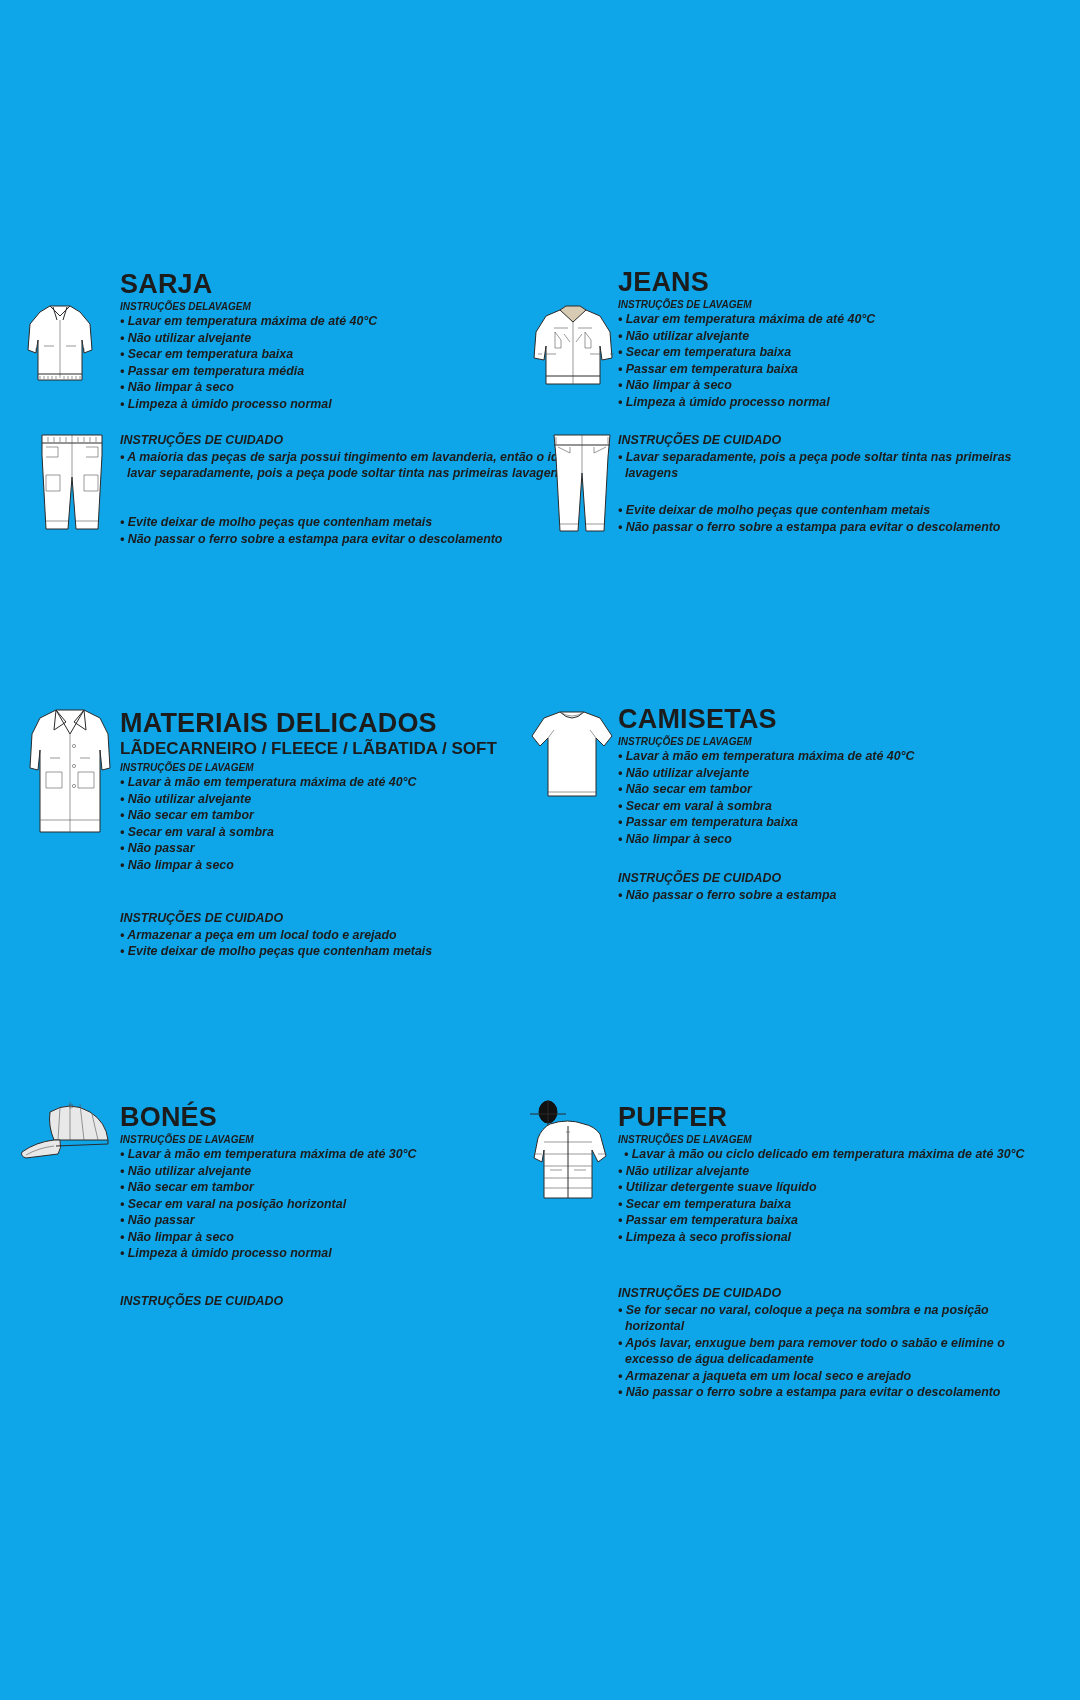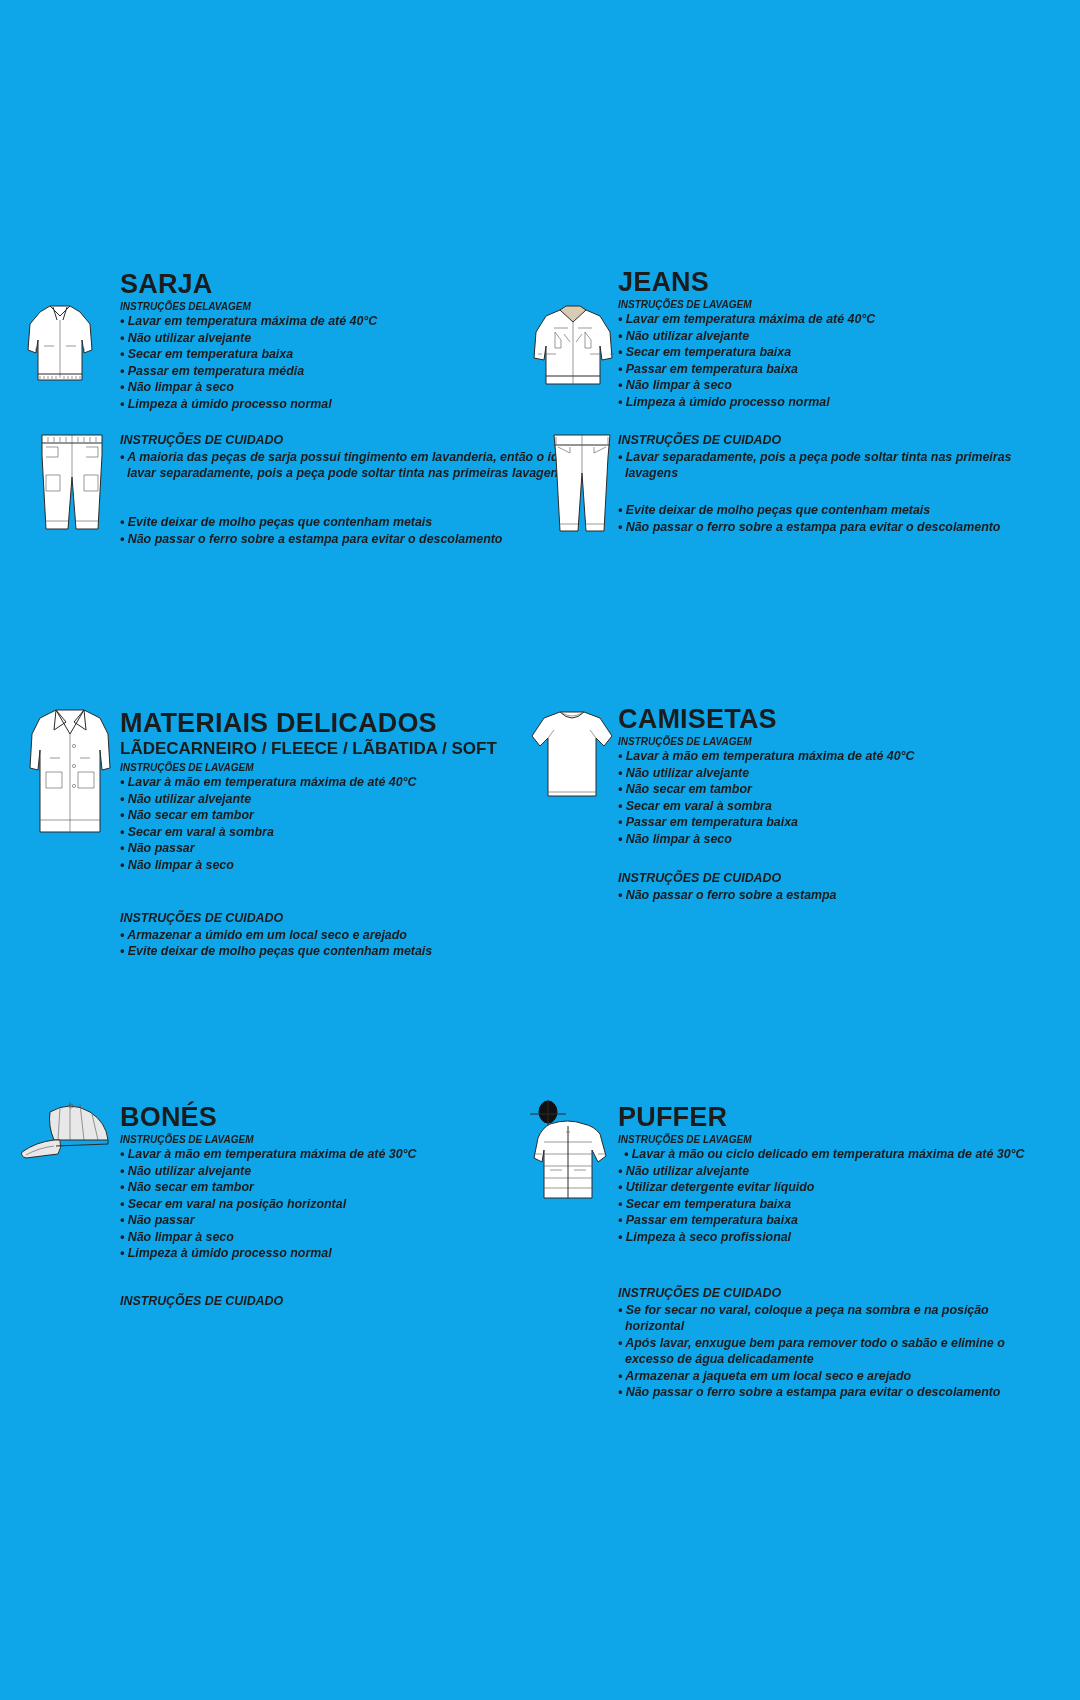--- a/index.html
+++ b/index.html
@@ -208,21 +208,21 @@
       <li>• Não utilizar alvejante</li>
       <li>• Não secar em tambor</li>
       <li>• Secar em varal à sombra</li>
       <li>• Não passar</li>
       <li>• Não limpar à seco</li>
     </ul>
   </div>
   <div class="text-col" style="left:120px; top:910px; width:460px;">
     <div class="care-head">INSTRUÇÕES DE CUIDADO</div>
     <ul class="bullets">
-      <li>• Armazenar a úmido em um local seco e arejado</li>
+      <li>• Armazenar a peça em um local todo e arejado</li>
       <li>• Evite deixar de molho peças que contenham metais</li>
     </ul>
   </div>
 
   <div class="care-block" style="left:524px; top:700px; width:96px; height:110px;">
     <svg width="96" height="110" viewBox="0 0 96 110">
       <path class="fill-w" d="M36 12 L20 18 L8 36 L16 46 L24 38 L24 96 L72 96 L72 38 L80 46 L88 36 L76 18 L60 12 Z"></path>
       <path class="ln" d="M36 12 Q48 24 60 12"></path>
       <path class="ln-thin" d="M36 12 Q48 20 60 12"></path>
       <path class="ln-thin" d="M24 38 L30 30 M72 38 L66 30"></path>
@@ -289,21 +289,21 @@
       <path class="ln-thin" d="M46 34 L50 34"></path>
     </svg>
   </div>
 
   <div class="text-col" style="left:618px; top:1103px; width:400px;">
     <div class="title">PUFFER</div>
     <div class="sec-head">INSTRUÇÕES DE LAVAGEM</div>
     <ul class="bullets">
       <li style="white-space:nowrap;margin-left:6px;">• Lavar à mão ou ciclo delicado em temperatura máxima de até 30°C</li>
       <li>• Não utilizar alvejante</li>
-      <li>• Utilizar detergente evitar líquido</li>
+      <li>• Utilizar detergente suave líquido</li>
       <li>• Secar em temperatura baixa</li>
       <li>• Passar em temperatura baixa</li>
       <li>• Limpeza à seco profissional</li>
     </ul>
   </div>
   <div class="text-col" style="left:618px; top:1285px; width:400px;">
     <div class="care-head">INSTRUÇÕES DE CUIDADO</div>
     <ul class="bullets">
       <li>• Se for secar no varal, coloque a peça na sombra e na posição horizontal</li>
       <li>• Após lavar, enxugue bem para remover todo o sabão e elimine o excesso de água delicadamente</li>

